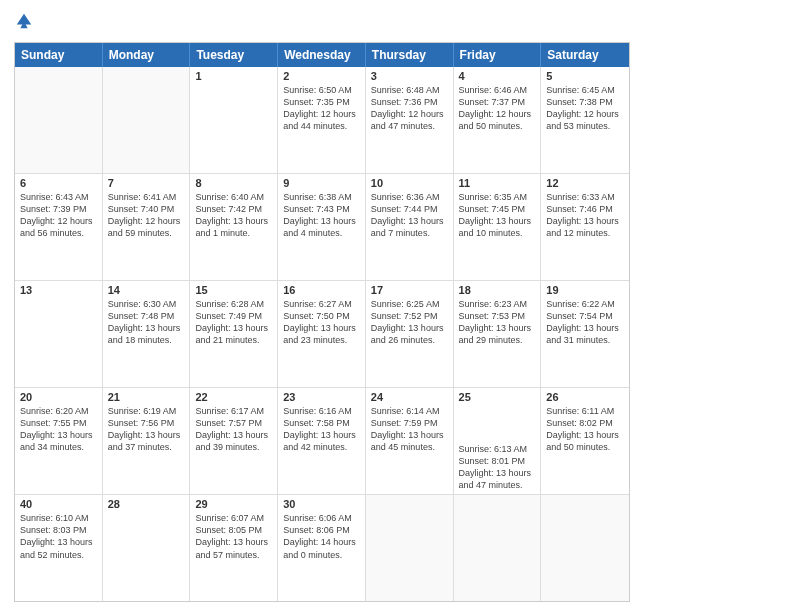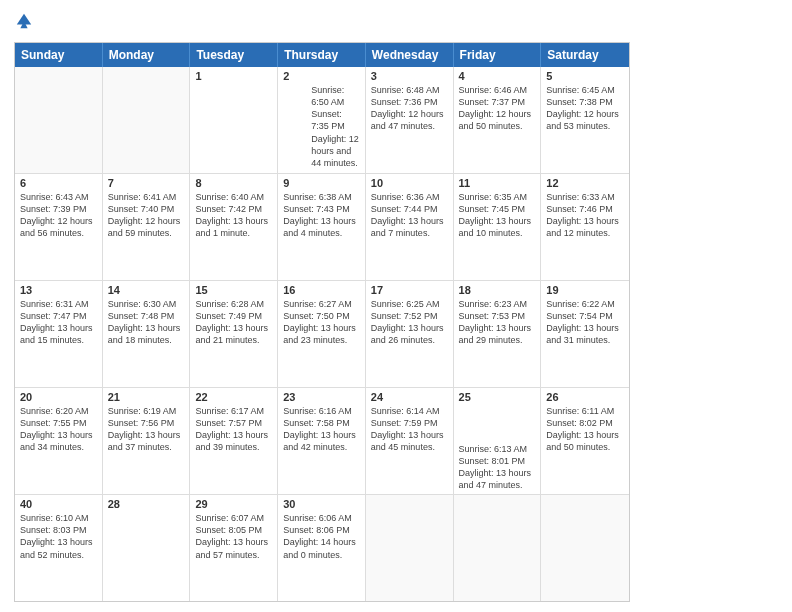--- a/index.html
+++ b/index.html
@@ -126,35 +126,35 @@
       <div class="month-title"></div>
       <div class="subtitle"></div>
     </div>
   </div>
 
   <div class="calendar">
     <div class="cal-header-row" id="cal-header">
         <div class="cal-header-cell">Sunday</div>
         <div class="cal-header-cell">Monday</div>
         <div class="cal-header-cell">Tuesday</div>
+        <div class="cal-header-cell">Wednesday</div>
         <div class="cal-header-cell">Thursday</div>
-        <div class="cal-header-cell">Wednesday</div>
         <div class="cal-header-cell">Friday</div>
         <div class="cal-header-cell">Saturday</div>
       </div>
     <div class="cal-body" id="cal-body">
         <div class="cal-row">
           <div class="cal-cell empty"></div>
           <div class="cal-cell empty"></div>
           <div class="cal-cell">
             <div class="day-number">1</div>
           </div>
           <div class="cal-cell">
             <div class="day-number">2</div>
-            <div class="cell-info" style="white-space: pre-line; margin-left: 28px;">Sunrise: 6:50 AM
+            <div class="cell-info" style="white-space: pre-line;">Sunrise: 6:50 AM
 Sunset: 7:35 PM
 Daylight: 12 hours and 44 minutes.</div>
           </div>
           <div class="cal-cell">
             <div class="day-number">3</div>
             <div class="cell-info" style="white-space: pre-line;">Sunrise: 6:48 AM
 Sunset: 7:36 PM
 Daylight: 12 hours and 47 minutes.</div>
           </div>
           <div class="cal-cell">
@@ -210,23 +210,20 @@
           <div class="cal-cell">
             <div class="day-number">12</div>
             <div class="cell-info" style="white-space: pre-line;">Sunrise: 6:33 AM
 Sunset: 7:46 PM
 Daylight: 13 hours and 12 minutes.</div>
           </div>
         </div>
         <div class="cal-row">
           <div class="cal-cell">
             <div class="day-number">13</div>
-            <div class="cell-info" style="white-space: pre-line;">Sunrise: 6:31 AM
-Sunset: 7:47 PM
-Daylight: 13 hours and 15 minutes.</div>
           </div>
           <div class="cal-cell">
             <div class="day-number">14</div>
             <div class="cell-info" style="white-space: pre-line;">Sunrise: 6:30 AM
 Sunset: 7:48 PM
 Daylight: 13 hours and 18 minutes.</div>
           </div>
           <div class="cal-cell">
             <div class="day-number">15</div>
             <div class="cell-info" style="white-space: pre-line;">Sunrise: 6:28 AM

